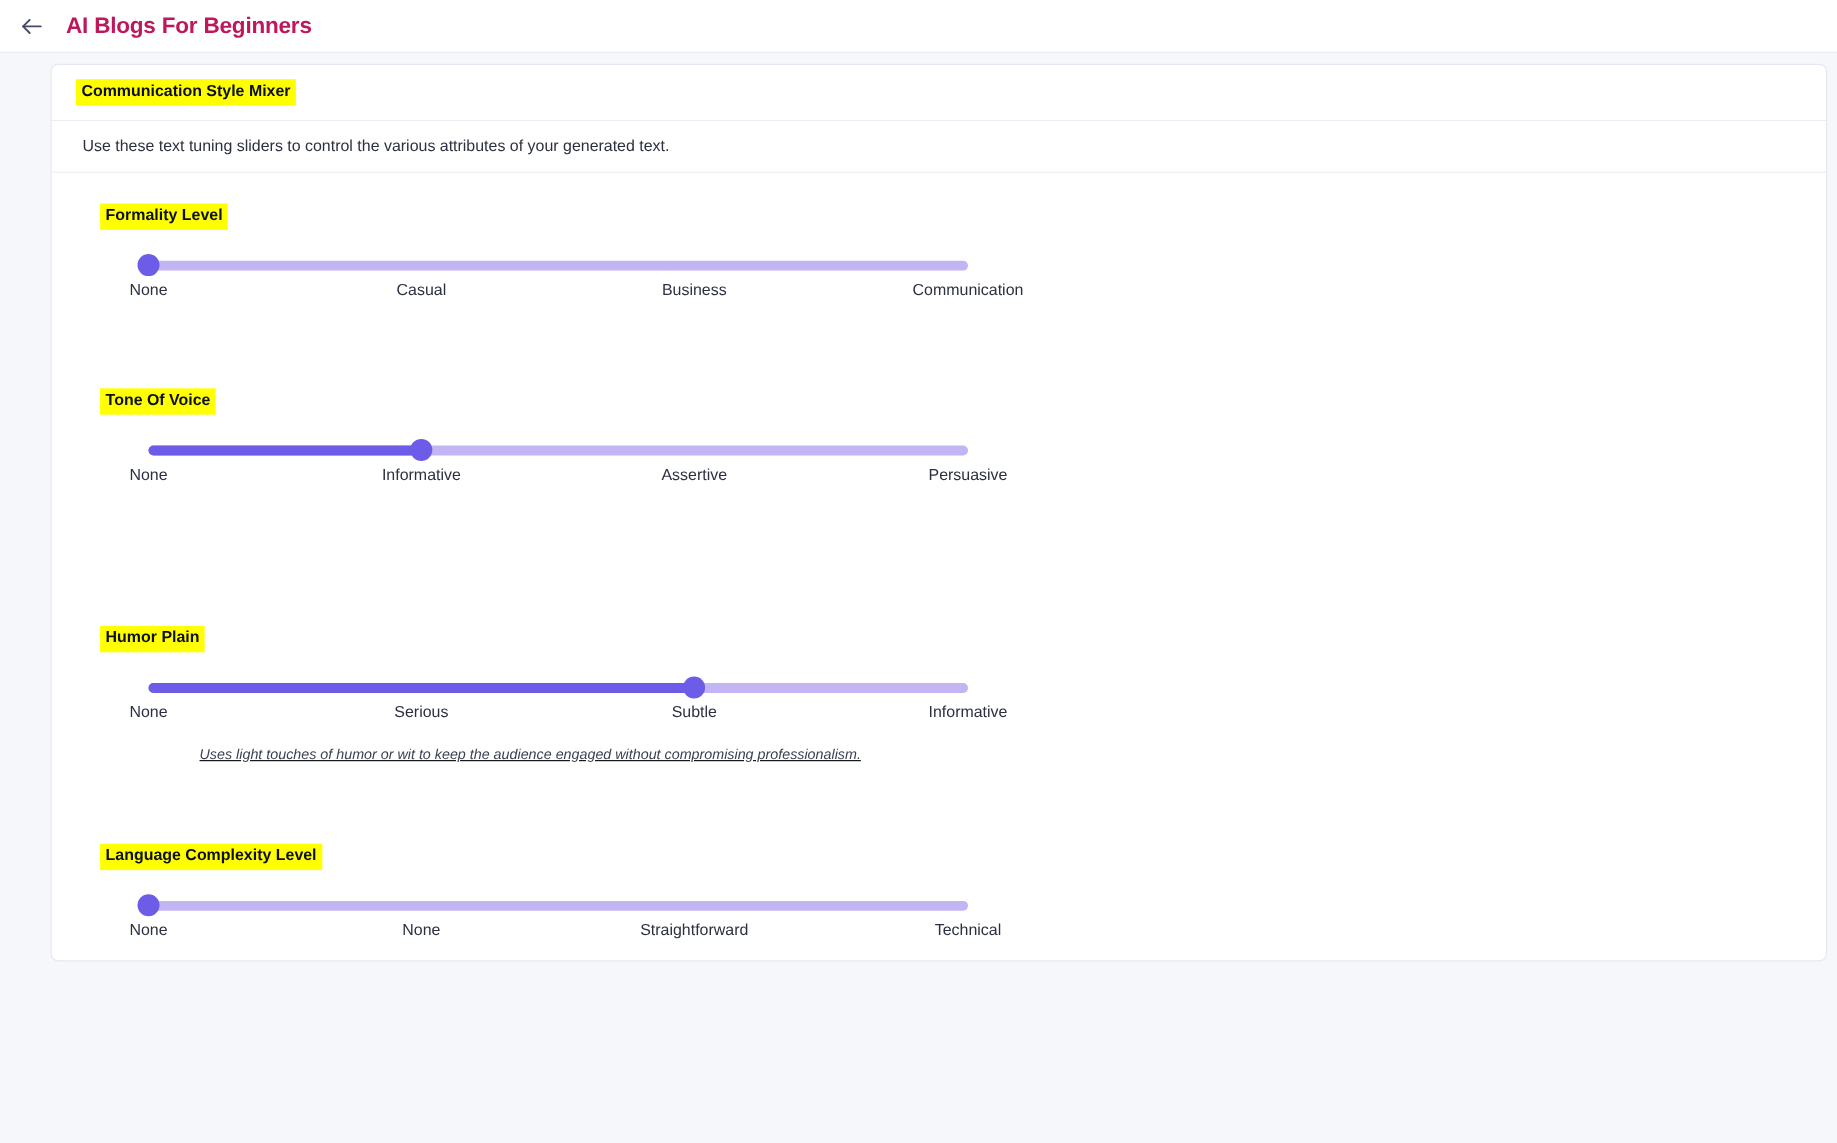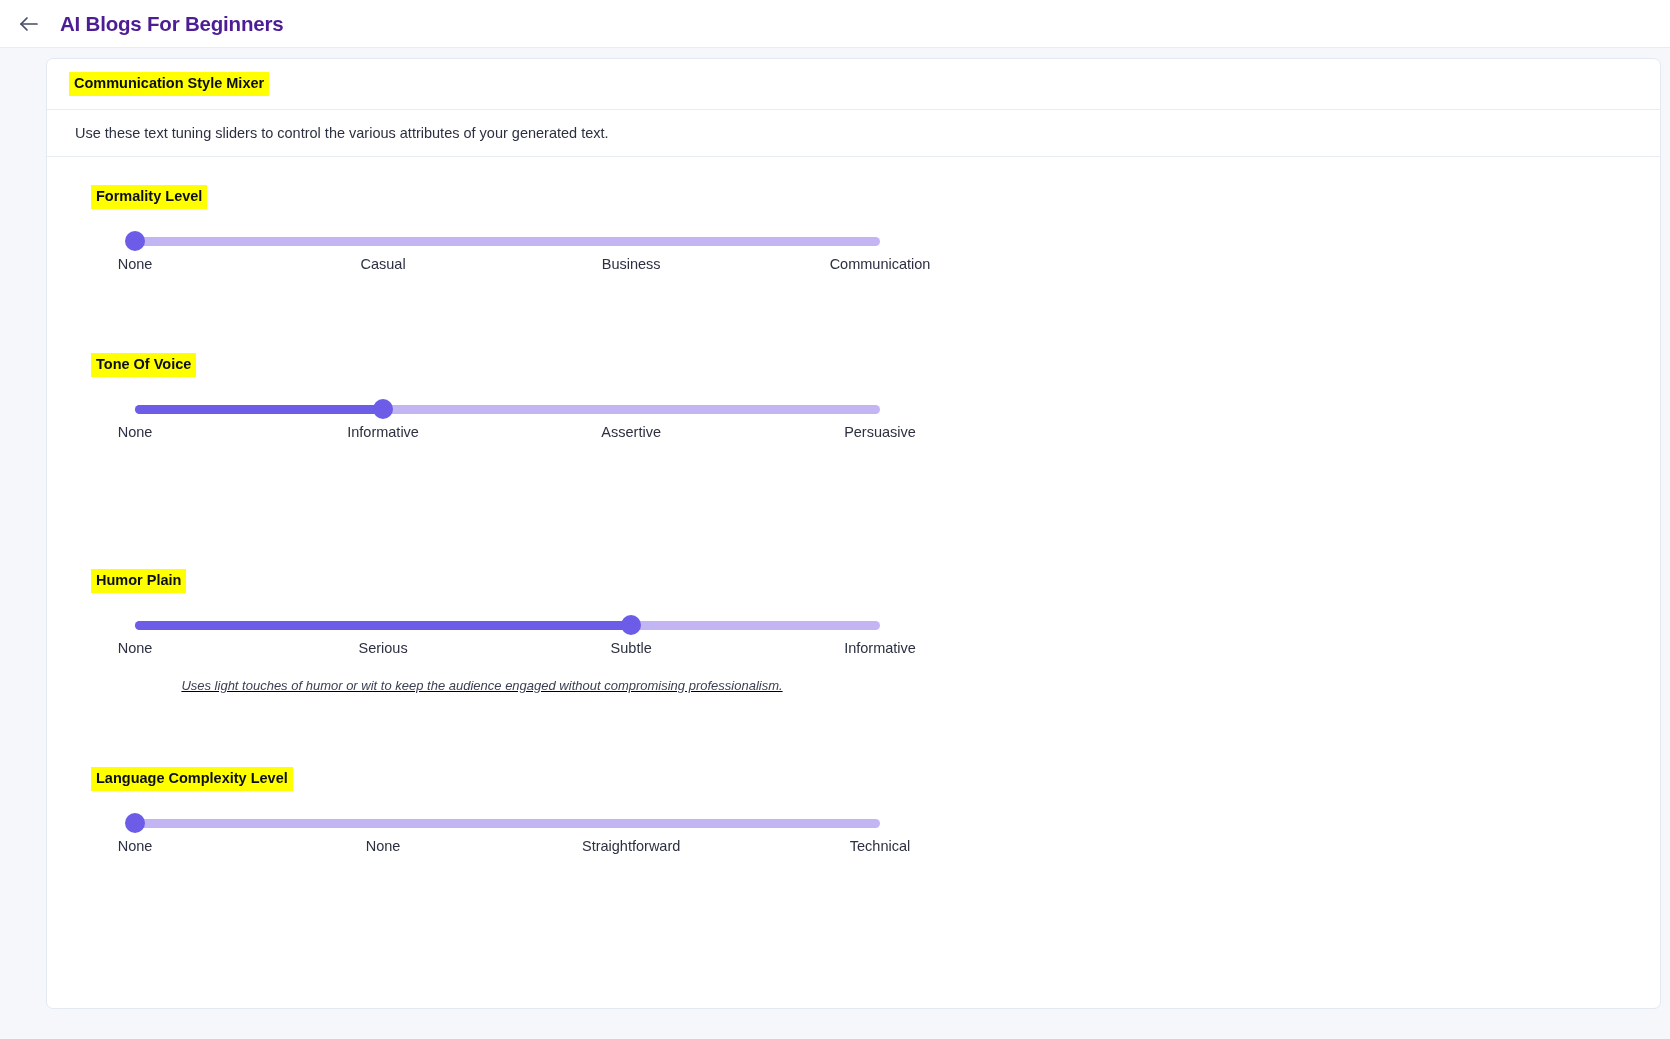--- a/index.html
+++ b/index.html
@@ -25,36 +25,36 @@
     display: flex; align-items: center; justify-content: center;
     cursor: pointer;
     background: transparent;
     border: none;
     flex: 0 0 auto;
   }
   .back-btn svg { display: block; }
   .page-title {
     font-size: 20.5px;
     font-weight: bold;
-    color: #4c1d95;
+    color: #be185d;
     letter-spacing: -0.2px;
     margin-left: 10px;
     white-space: nowrap;
   }
 
   
   .page-body {
     padding: 10px 10px 0 46px;
   }
   .card {
     background: #ffffff;
     border: 1px solid #e4e8f0;
     border-radius: 7px;
     width: 1615px;
-    height: 951px;
+    height: 816px;
     overflow: hidden;
   }
   .card-header {
     height: 51px;
     display: flex;
     align-items: center;
     padding: 0 0 0 22px;
     border-bottom: 1px solid #e9ecf3;
   }
   .card-title {

